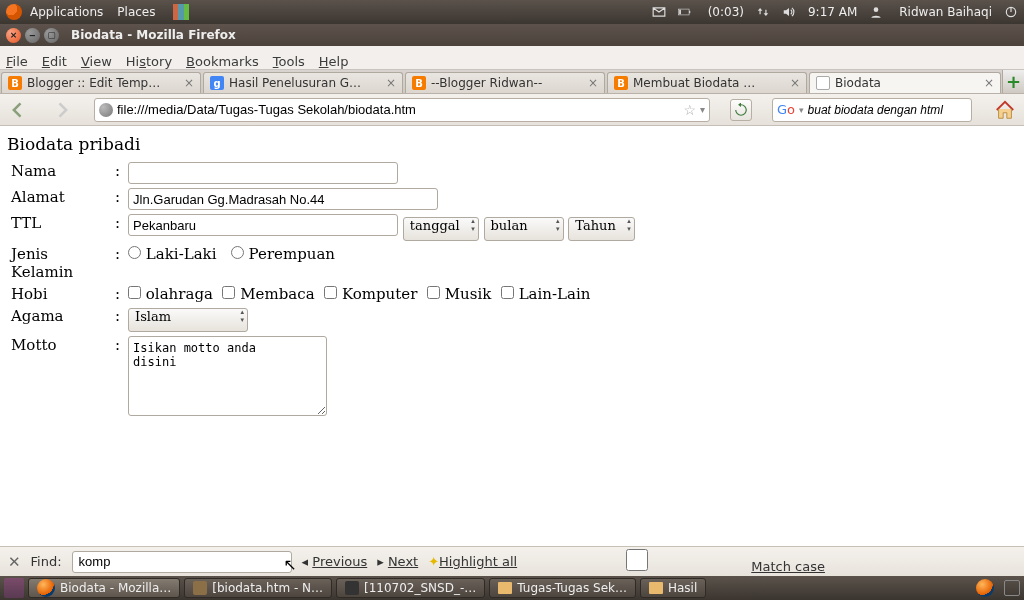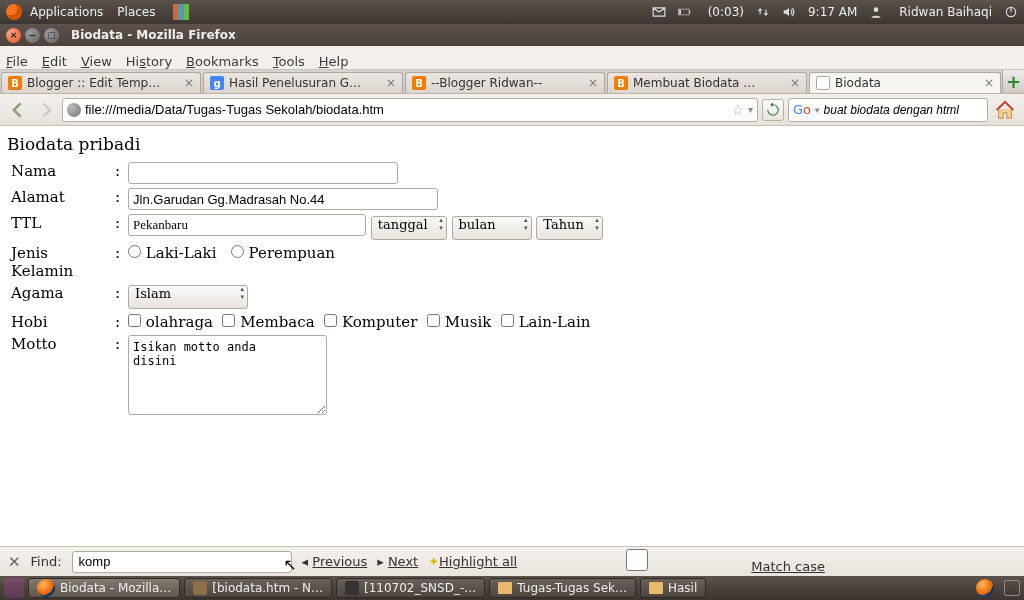--- a/index.html
+++ b/index.html
@@ -32,21 +32,21 @@
 .tab.active { background: #f7f5f2; }
 .tab .favicon { width: 14px; height: 14px; display:inline-flex; align-items:center; justify-content:center; font-size:10px; border-radius:2px; }
 .fav-blogger { background:#f57c00; color:#fff; font-weight:bold; }
 .fav-google { background:#4285f4; color:#fff; font-weight:bold; }
 .fav-page { border:1px solid #aaa; background:#fff; }
 .tab .label { white-space: nowrap; overflow: hidden; text-overflow: ellipsis; flex: 1; }
 .tab .close { color:#777; font-size:12px; cursor:pointer; }
 .newtab { width: 22px; display:flex; align-items:center; justify-content:center; color:#2a8a2a; font-size:18px; font-weight:bold; background:linear-gradient(#eee,#cfc9c2); border-left:1px solid #b0a99f; }
 
 
-.navbar { height: 32px; background: linear-gradient(#f4f1ed,#e6e1da); border-bottom: 1px solid #c5bfb7; display:flex; align-items:center; padding: 0 6px; gap:4px; }
+.navbar { height: 32px; background: linear-gradient(#f4f1ed,#e6e1da); border-bottom: 1px solid #c5bfb7; display:flex; align-items:center; padding: 0 6px; gap:20px; }
 .nav-btn { width:24px; height:24px; display:flex; align-items:center; justify-content:center; color:#888; }
 .urlbar { flex:1; height:24px; border:1px solid #b7afa3; border-radius:3px; background:#fff; display:flex; align-items:center; padding:0 4px; gap:4px; font-size:12px; }
 .urlbar .globe { width:14px; height:14px; border-radius:50%; background:radial-gradient(circle at 30% 30%, #bbb, #777); }
 .urlbar input { border:none; outline:none; flex:1; font-size:13px; background:transparent; }
 .urlbar .star { color:#aaa; font-size:14px; }
 .reload { width:22px; height:22px; border:1px solid #b7afa3; border-radius:3px; display:flex; align-items:center; justify-content:center; background:linear-gradient(#fdfdfd,#e8e4de); }
 .searchbar { width:200px; height:24px; border:1px solid #b7afa3; border-radius:3px; background:#fff; display:flex; align-items:center; padding:0 4px; gap:4px; }
 .searchbar input { border:none; outline:none; flex:1; font-size:12px; background:transparent; font-style: italic; }
 .home-btn { width:26px; height:26px; display:flex; align-items:center; justify-content:center; }
 
@@ -226,52 +226,52 @@
     </tr>
     <tr>
       <td class="lbl">Alamat</td>
       <td class="colon">:</td>
       <td><input type="text" style="width: 310px;" value="Jln.Garudan Gg.Madrasah No.44"></td>
     </tr>
     <tr>
       <td class="lbl">TTL</td>
       <td class="colon">:</td>
       <td>
-        <input type="text" style="width: 238px; font-family: Liberation Serif, serif;" value="Pekanbaru">
+        <input type="text" style="width: 270px;" value="Pekanbaru">
         <span class="spinbox">tanggal</span>
         <span class="spinbox" style="min-width:80px">bulan</span>
         <span class="spinbox">Tahun</span>
       </td>
     </tr>
     <tr>
       <td class="lbl">Jenis Kelamin</td>
       <td class="colon">:</td>
       <td>
         <label><input type="radio" name="jk" style=""> <span>Laki-Laki</span></label>
         &nbsp;
         <label><input type="radio" name="jk" style=""> <span>Perempuan</span></label>
       </td>
-    </tr>
-    <tr>
-      <td class="lbl">Agama</td>
-      <td class="colon">:</td>
-      <td><span class="spinbox" style="min-width:120px">Islam</span></td>
     </tr>
     <tr>
       <td class="lbl">Hobi</td>
       <td class="colon">:</td>
       <td>
         <label><input type="checkbox" style=""> <span>olahraga</span></label>
         &nbsp;<label><input type="checkbox" style=""> <span>Membaca</span></label>
         &nbsp;<label><input type="checkbox" style=""> <span>Komputer</span></label>
         &nbsp;<label><input type="checkbox" style=""> <span>Musik</span></label>
         &nbsp;<label><input type="checkbox" style=""> <span>Lain-Lain</span></label>
       </td>
     </tr>
     <tr>
+      <td class="lbl">Agama</td>
+      <td class="colon">:</td>
+      <td><span class="spinbox" style="min-width:120px">Islam</span></td>
+    </tr>
+    <tr>
       <td class="lbl">Motto</td>
       <td class="colon">:</td>
       <td><textarea rows="5" cols="24" style="">Isikan motto anda
 disini</textarea></td>
     </tr>
   </tbody>
     </table>
 </div>
 
 <div class="findbar">

